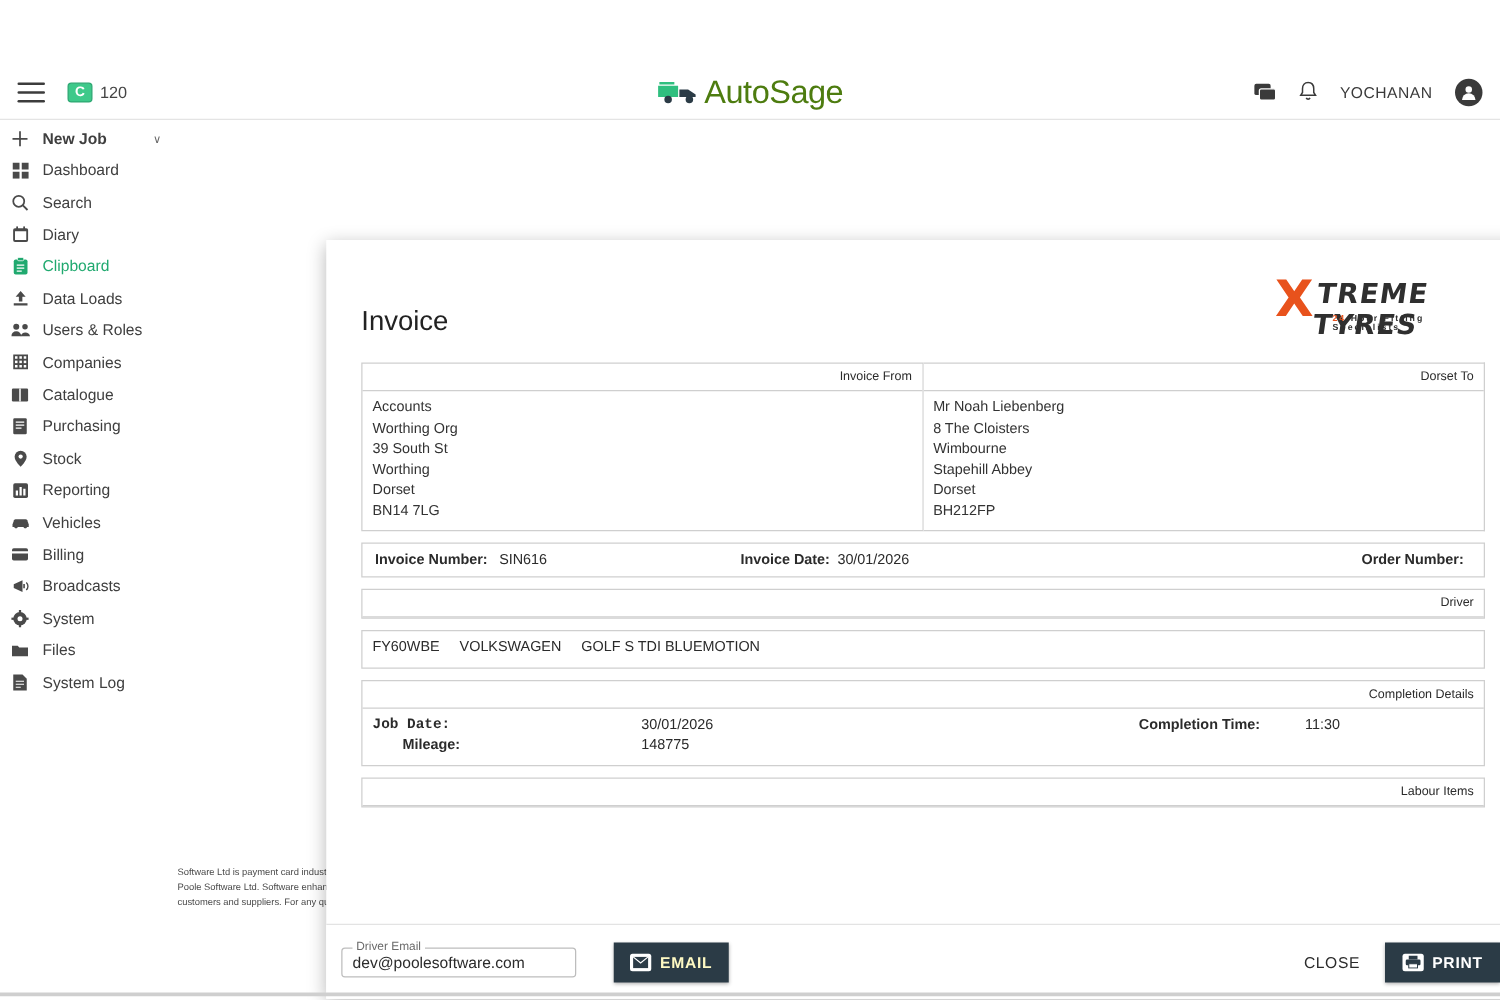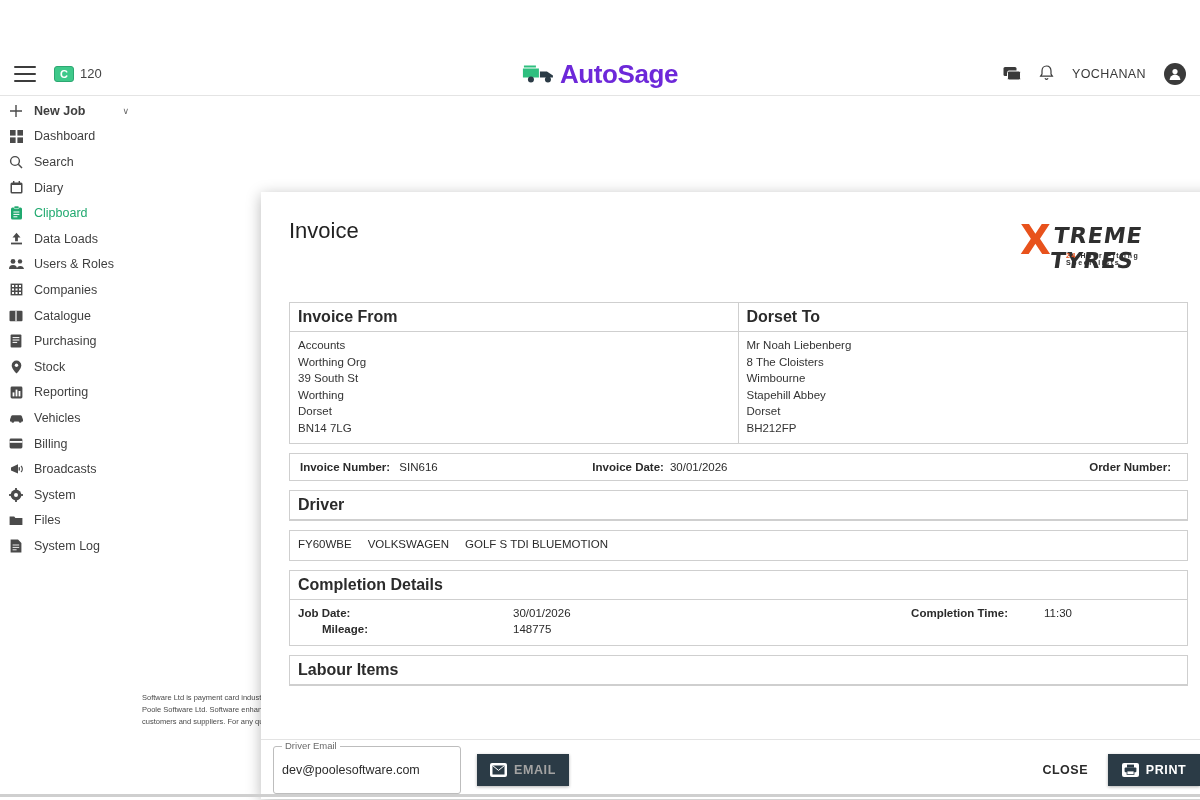--- a/index.html
+++ b/index.html
@@ -46,21 +46,21 @@
     display: flex; align-items: center; justify-content: center;
     border: 1px solid #2da772;
   }
   .chip-count { font-size: 13px; color: #444; }
   .brand {
     position: absolute; left: 50%; top: 50%;
     transform: translate(-50%, -50%);
     display: flex; align-items: center; gap: 4px;
   }
   .brand-text {
-    font-size: 26px; font-weight: bold; color: #6d28d9; letter-spacing: -0.4px;
+    font-size: 26px; font-weight: normal; color: #4d7c0f; letter-spacing: -0.4px;
   }
   .header-right {
     margin-left: auto;
     display: flex; align-items: center; gap: 18px;
   }
   .hdr-icon { color: #3a3a3a; display: flex; align-items: center; }
   .user-name { font-size: 12.5px; color: #3a3a3a; letter-spacing: 0.4px; }
   .avatar-circle {
     width: 22px; height: 22px; border-radius: 50%;
     background: #3a3a3a; color: #fff;
@@ -124,22 +124,22 @@
     box-shadow: 0 3px 14px rgba(0,0,0,0.28);
     display: flex; flex-direction: column;
   }
   .modal-scroll {
     position: relative;
     flex: 1;
     overflow: hidden;
     padding: 26px 28px 0 28px;
   }
   .modal-title-row {
-    display: flex; align-items: flex-start; justify-content: space-between;
-    margin-bottom: 32px;
+    display: flex; align-items: flex-end; justify-content: space-between;
+    margin-bottom: 20px;
   }
   .modal-title { font-size: 22px; color: #222; font-weight: normal; }
 
   
   .logo-box { width: 170px; height: 52px; position: relative; }
   .logo-x {
     position: absolute; left: 2px; top: 2px;
     font-size: 40px; color: #e8521c; font-weight: bold;
     font-family: "DejaVu Sans", sans-serif;
     line-height: 40px;
@@ -158,23 +158,24 @@
   }
   .logo-sub i { color: #2f2f2f; font-style: normal; }
 
   
   .panel {
     border: 1px solid #cfcfcf;
     margin-bottom: 9px;
     background: #fff;
   }
   .panel-head {
-    font-size: 16px; font-weight: bold; color: #2b2b2b;
+    font-size: 10px; font-weight: normal; color: #2b2b2b;
     padding: 5px 8px 5px 8px;
     border-bottom: 1px solid #cfcfcf;
+    text-align: right;
   }
   .panel-body {
     padding: 5px 8px 7px 8px;
     font-size: 11.5px; color: #333; line-height: 16.5px;
   }
   .two-col { display: flex; }
   .two-col > .col {
     width: 50%;
     border: 1px solid #cfcfcf;
     background: #fff;
@@ -221,44 +222,45 @@
   .modal-footer {
     height: 60px;
     border-top: 1px solid #e3e3e3;
     display: flex; align-items: center;
     padding: 0 16px 0 12px;
     gap: 16px;
     background: #fff;
   }
   .field-outline {
     position: relative;
-    width: 188px; height: 48px;
+    width: 188px; height: 24px;
     border: 1px solid #bdbdbd;
     border-radius: 3px;
     padding: 4px 8px;
     display: flex; align-items: center;
   }
   .field-outline .flabel {
     position: absolute; top: -7px; left: 8px;
     background: #fff; padding: 0 3px;
     font-size: 9.5px; color: #6a6a6a;
   }
   .field-outline .fval { font-size: 12.5px; color: #2b2b2b; }
   .btn-email {
-    background: #2b3b46; color: #a3a3a3;
+    background: #2b3b46; color: #fef9c3;
     height: 32px; min-width: 92px;
     display: flex; align-items: center; justify-content: center; gap: 7px;
     font-size: 12.5px; font-weight: bold; letter-spacing: 0.6px;
     border: none; cursor: pointer;
     box-shadow: 0 1px 3px rgba(0,0,0,0.3);
+    margin-left: 14px;
   }
   .footer-right { margin-left: auto; display: flex; align-items: center; gap: 14px; }
   .btn-close {
     background: transparent; border: none;
-    font-size: 12.5px; font-weight: bold; color: #2b2b2b;
+    font-size: 12.5px; font-weight: normal; color: #2b2b2b;
     letter-spacing: 0.5px; cursor: pointer;
   }
   .btn-print {
     background: #2b3b46; color: #fff;
     height: 32px; min-width: 92px;
     display: flex; align-items: center; justify-content: center; gap: 7px;
     font-size: 12.5px; font-weight: bold; letter-spacing: 0.6px;
     border: none; cursor: pointer;
     box-shadow: 0 1px 3px rgba(0,0,0,0.3);
   }
@@ -612,21 +614,21 @@
           <div class="panel">
             <div class="panel-body vehicle-line">
               <span>FY60WBE</span><span class="sp"></span><span>VOLKSWAGEN</span><span class="sp"></span><span>GOLF S TDI BLUEMOTION</span>
             </div>
           </div>
 
           <div class="panel">
             <div class="panel-head">Completion Details</div>
             <div class="panel-body">
               <div class="cd-grid">
-                <div style="width:215px;" class="cd-label">Job Date:</div>
+                <div style="width:215px;font-family:Liberation Mono, monospace;" class="cd-label">Job Date:</div>
                 <div style="width:275px;">30/01/2026</div>
                 <div style="width:220px;text-align:right;" class="cd-label">Completion Time:</div>
                 <div style="padding-left:36px;">11:30</div>
               </div>
               <div class="cd-grid">
                 <div style="width:215px;padding-left:24px;" class="cd-label">Mileage:</div>
                 <div style="width:275px;">148775</div>
               </div>
             </div>
           </div>

